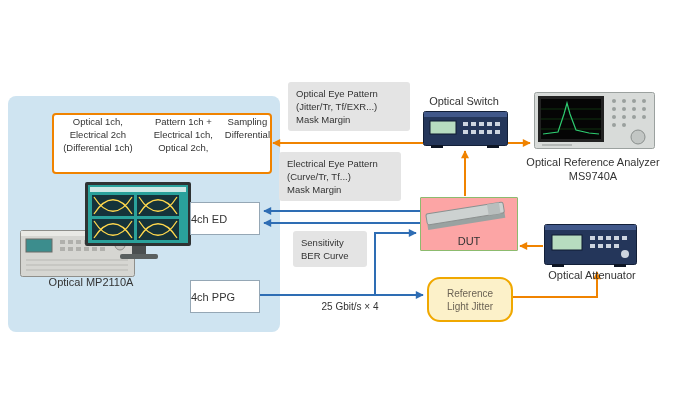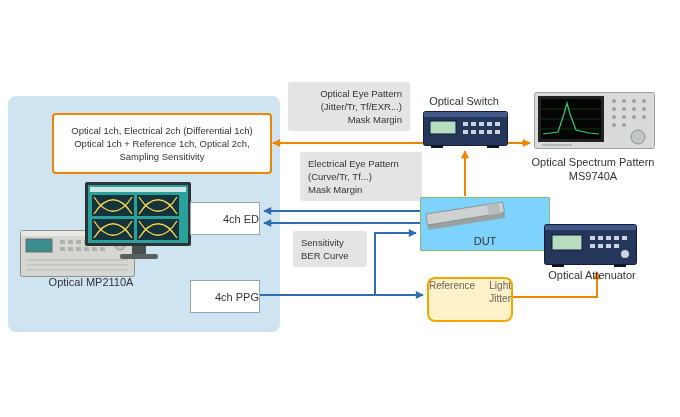--- a/index.html
+++ b/index.html
@@ -2,44 +2,44 @@
 <html><head>
 <meta charset="utf-8">
 <style>
   html,body{margin:0;padding:0;background:#fff;}
   body{font-family:"Liberation Sans",sans-serif;color:#333;}
   #stage{position:relative;width:680px;height:417px;background:#fff;overflow:hidden;}
   .abs{position:absolute;}
   #panel{left:8px;top:96px;width:272px;height:236px;background:#cfe4f1;border-radius:8px;}
   #wires{left:0;top:0;width:680px;height:417px;pointer-events:none;}
   #cfgBox{left:52px;top:113px;width:216px;height:57px;background:#fff;border:2px solid #f08300;
-          border-radius:4px;display:flex;flex-direction:column;justify-content:center;
+          border-radius:4px;display:flex;flex-direction:row;justify-content:center;
           text-align:center;font-size:9.5px;line-height:13px;color:#333;}
   #monitor{left:84px;top:182px;width:112px;height:80px;}
   #bwUnit{left:20px;top:226px;width:118px;height:52px;}
   #bwLabel{left:16px;top:276px;width:150px;text-align:center;font-size:11px;color:#333;}
   .ioBox{width:68px;height:31px;background:#fff;border:1px solid #95a7b5;display:flex;
-         align-items:center;justify-content:flex-end;font-size:11px;color:#333;}
+         align-items:center;justify-content:flex-start;font-size:11px;color:#333;}
   #edBox{left:190px;top:202px;}
   #ppgBox{left:190px;top:280px;}
   .callout{background:#e4e4e4;border-radius:3px;padding:5px 8px;font-size:9.5px;line-height:13px;color:#333;}
-  #co1{left:288px;top:82px;width:106px;text-align:right;}
-  #co2{left:300px;top:152px;width:106px;}
+  #co1{left:288px;top:82px;width:106px;}
+  #co2{left:279px;top:152px;width:106px;}
   #co3{left:293px;top:231px;width:58px;}
   #swLabel{left:412px;top:95px;width:104px;text-align:center;font-size:11px;}
   #swSvg{left:423px;top:109px;width:86px;height:40px;}
   #osaSvg{left:534px;top:92px;width:122px;height:60px;}
   #osaLabel{left:520px;top:155px;width:146px;text-align:center;font-size:11px;line-height:14px;}
-  #dutBox{left:420px;top:197px;width:96px;height:52px;background:#7dd3fc;border:1.5px solid #8cbb6e;border-radius:1px;padding-left:32px;}
+  #dutBox{left:420px;top:197px;width:96px;height:52px;background:#fca5a5;border:1.5px solid #8cbb6e;border-radius:1px;}
   #dutModule{position:absolute;left:2px;top:2px;width:90px;height:32px;}
   #dutLabel{position:absolute;left:0;bottom:3px;width:100%;text-align:center;font-size:11px;color:#333;}
   #attSvg{left:544px;top:222px;width:96px;height:46px;}
   #attLabel{left:536px;top:269px;width:112px;text-align:center;font-size:11px;}
   #rlsBox{left:427px;top:277px;width:82px;height:41px;background:#fcf1c9;border:2px solid #f0a800;
-          border-radius:8px;display:flex;flex-direction:row;justify-content:center;text-align:right;
+          border-radius:13px;display:flex;flex-direction:column;justify-content:center;text-align:center;
           font-size:10px;line-height:13px;color:#6b6355;}
   #bitrate{left:298px;top:301px;width:104px;text-align:center;font-size:10px;color:#333;}
 </style>
 </head>
 <body>
 
 <div id="stage">
 
   <div id="panel" class="abs"></div>
 
@@ -62,22 +62,22 @@
     <g stroke="#2e6db4" stroke-width="2" fill="none">
       <path d="M421,211 H264" marker-end="url(#mb)"></path>
       <path d="M421,223 H264" marker-end="url(#mb)"></path>
       <path d="M258,295 H423" marker-end="url(#mb)"></path>
       <path d="M375,295 V233 H416" marker-end="url(#mb)"></path>
     </g>
   </svg>
 
   <div id="cfgBox" class="abs">
     <div>Optical 1ch, Electrical 2ch (Differential 1ch)</div>
-    <div>Optical 1ch + Reference 1ch, Optical 2ch,</div>
-    <div>Sampling Sensitivity</div>
+    <div>Pattern 1ch + Electrical 1ch, Optical 2ch,</div>
+    <div>Sampling Differential</div>
   </div>
 
   <svg id="bwUnit" class="abs" viewBox="0 0 118 52">
     <rect x="0.5" y="4.5" width="114" height="46" rx="2" fill="#d6d6d2" stroke="#8f8f8b"></rect>
     <rect x="1" y="5" width="113" height="5" fill="#e9e9e5"></rect>
     <rect x="6" y="13" width="26" height="13" fill="#3c8d8d" stroke="#6a6a66"></rect>
     <g fill="#b0b0ac">
       <rect x="40" y="14" width="5" height="4"></rect>
         <rect x="48" y="14" width="5" height="4"></rect>
       <rect x="56" y="14" width="5" height="4"></rect>
@@ -197,21 +197,21 @@
         <circle cx="90" cy="25" r="2"></circle>
         <circle cx="100" cy="25" r="2"></circle>
         <circle cx="110" cy="25" r="2"></circle>
       <circle cx="80" cy="33" r="2"></circle>
         <circle cx="90" cy="33" r="2"></circle>
     </g>
     <circle cx="104" cy="45" r="7" fill="#c2c6c4" stroke="#8a8f8d"></circle>
     <rect x="8" y="52" width="30" height="2" fill="#b4b8b6"></rect>
   </svg>
   <div id="osaLabel" class="abs">
-    <div>Optical Spectrum Pattern</div>
+    <div>Optical Reference Analyzer</div>
     <div>MS9740A</div>
   </div>
 
   <div id="dutBox" class="abs">
     <svg id="dutModule" viewBox="0 0 90 32">
       <g transform="translate(4,22) rotate(-9)">
         <rect x="0" y="3" width="78" height="5" fill="#9aa2a1"></rect>
         <rect x="0" y="-8" width="78" height="11" rx="2" fill="#cdd2d1" stroke="#8a9190"></rect>
         <rect x="62" y="-8" width="12" height="11" fill="#b8bebd"></rect>
       </g>
@@ -238,14 +238,15 @@
     <rect x="8" y="42" width="12" height="3" fill="#0d1524"></rect>
     <rect x="70" y="42" width="12" height="3" fill="#0d1524"></rect>
   </svg>
   <div id="attLabel" class="abs">Optical Attenuator</div>
 
   <div id="rlsBox" class="abs">
     <div>Reference</div>
     <div>Light Jitter</div>
   </div>
 
+  <div id="bitrate" class="abs">25 Gbit/s × 4</div>
 
 </div>
 
 </body></html>

